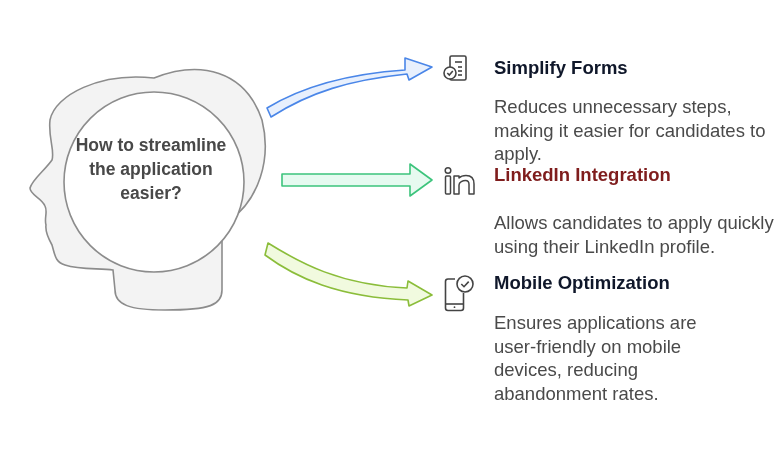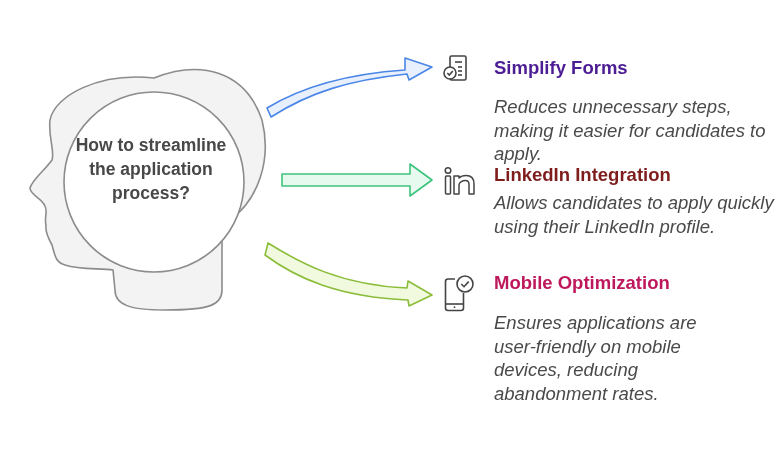--- a/index.html
+++ b/index.html
@@ -3,40 +3,40 @@
 <meta charset="utf-8">
 <style>
   html, body { margin: 0; padding: 0; background: #ffffff; }
   body { width: 781px; height: 452px; position: relative; overflow: hidden;
          font-family: "Liberation Sans", "DejaVu Sans", sans-serif; }
   svg.art { position: absolute; left: 0; top: 0; }
   .center-q { position: absolute; left: 72px; top: 133px; width: 158px;
               text-align: center; font-weight: bold; font-size: 17.5px;
               line-height: 24px; color: #484848; }
   .title { position: absolute; left: 494px; font-weight: bold; font-size: 18.5px; line-height: 22px; white-space: nowrap; }
-  .desc { position: absolute; left: 494px; width: 280px; font-size: 18.5px; line-height: 23.5px; color: #4a4a4a; font-style: italic; }
+  .desc { position: absolute; left: 494px; width: 280px; font-size: 18.5px; line-height: 23.5px; color: #4a4a4a; }
   .icon { position: absolute; }
 </style>
 </head>
 <body>
 
 <svg class="art" width="781" height="452" viewBox="0 0 781 452">
 
   <path d="M154,78 C200,60 245,70 262,120 C272,160 258,200 230,220 L222,230 L222,290 C222,305 210,310 165,310 C130,310 115,305 115,290 L113,270 C100,268 80,270 65,265 C55,262 55,255 52,245 C48,238 45,232 46,225 C44,218 48,212 45,206 C42,198 30,195 30,188 C32,180 45,170 52,160 C55,150 48,138 50,120 C55,95 100,72 154,78 Z" fill="#f3f3f3" stroke="#8c8c8c" stroke-width="1.6"></path>
 
   <circle cx="154" cy="182" r="90" fill="#ffffff" stroke="#8c8c8c" stroke-width="1.6"></circle>
 
   <path d="M267,108 C300,88 345,74 405,70 L405,58 L432,67 L409,80 L407,74 C350,80 310,92 271,117 Z" fill="#e8f0fd" stroke="#4a86e8" stroke-width="1.6" stroke-linejoin="round"></path>
 
   <path d="M282,174 L410,174 L410,164 L432,180 L410,196 L410,186 L282,186 Z" fill="#e6faf0" stroke="#3cc47c" stroke-width="1.6" stroke-linejoin="round"></path>
 
   <path d="M268,243 C300,263 340,285 407,288 L408,281 L432,295 L409,306 L408,300 C338,297 296,278 265,255 Z" fill="#f1fadf" stroke="#8bbd3a" stroke-width="1.6" stroke-linejoin="round"></path>
 </svg>
 
-<div class="center-q">How to streamline the application process?</div>
+<div class="center-q">How to streamline the application easier?</div>
 
 <svg class="icon" style="left:442px;top:55px" width="26" height="28" viewBox="0 0 26 28">
   <rect x="8" y="1" width="16" height="24" rx="1.5" fill="none" stroke="#444" stroke-width="1.6"></rect>
   <line x1="13" y1="7" x2="20" y2="7" stroke="#444" stroke-width="1.6"></line>
   <line x1="16" y1="12" x2="20" y2="12" stroke="#444" stroke-width="1.6"></line>
   <line x1="16" y1="16" x2="20" y2="16" stroke="#444" stroke-width="1.6"></line>
   <line x1="16" y1="20" x2="20" y2="20" stroke="#444" stroke-width="1.6"></line>
   <circle cx="8" cy="18" r="6" fill="#fff" stroke="#444" stroke-width="1.6"></circle>
   <polyline points="5.3,18 7.3,20 10.8,16" fill="none" stroke="#444" stroke-width="1.6"></polyline>
 </svg>
@@ -48,20 +48,20 @@
 </svg>
 
 <svg class="icon" style="left:443px;top:273px" width="34" height="40" viewBox="0 0 34 40">
   <path d="M12,6 L5,6 C3.5,6 2.5,7 2.5,8.5 L2.5,35 C2.5,36.5 3.5,37.5 5,37.5 L18,37.5 C19.5,37.5 20.5,36.5 20.5,35 L20.5,20" fill="none" stroke="#444" stroke-width="1.6"></path>
   <line x1="2.5" y1="31" x2="20.5" y2="31" stroke="#444" stroke-width="1.6"></line>
   <circle cx="11.5" cy="34.2" r="0.9" fill="#444"></circle>
   <circle cx="22" cy="11" r="8" fill="#fff" stroke="#444" stroke-width="1.6"></circle>
   <polyline points="18.3,11 21,13.7 25.7,8.6" fill="none" stroke="#444" stroke-width="1.6"></polyline>
 </svg>
 
-<div class="title" style="top:57px;color:#4c1d95">Simplify Forms</div>
+<div class="title" style="top:57px;color:#0f172a">Simplify Forms</div>
 <div class="desc" style="top:95px">Reduces unnecessary steps, making it easier for candidates to apply.</div>
 
 <div class="title" style="top:164px;color:#7f1d1d">LinkedIn Integration</div>
-<div class="desc" style="top:191px">Allows candidates to apply quickly using their LinkedIn profile.</div>
+<div class="desc" style="top:211px">Allows candidates to apply quickly using their LinkedIn profile.</div>
 
-<div class="title" style="top:272px;color:#be185d">Mobile Optimization</div>
+<div class="title" style="top:272px;color:#0f172a">Mobile Optimization</div>
 <div class="desc" style="top:311px;width:240px">Ensures applications are user-friendly on mobile devices, reducing abandonment rates.</div>
 
 </body></html>

